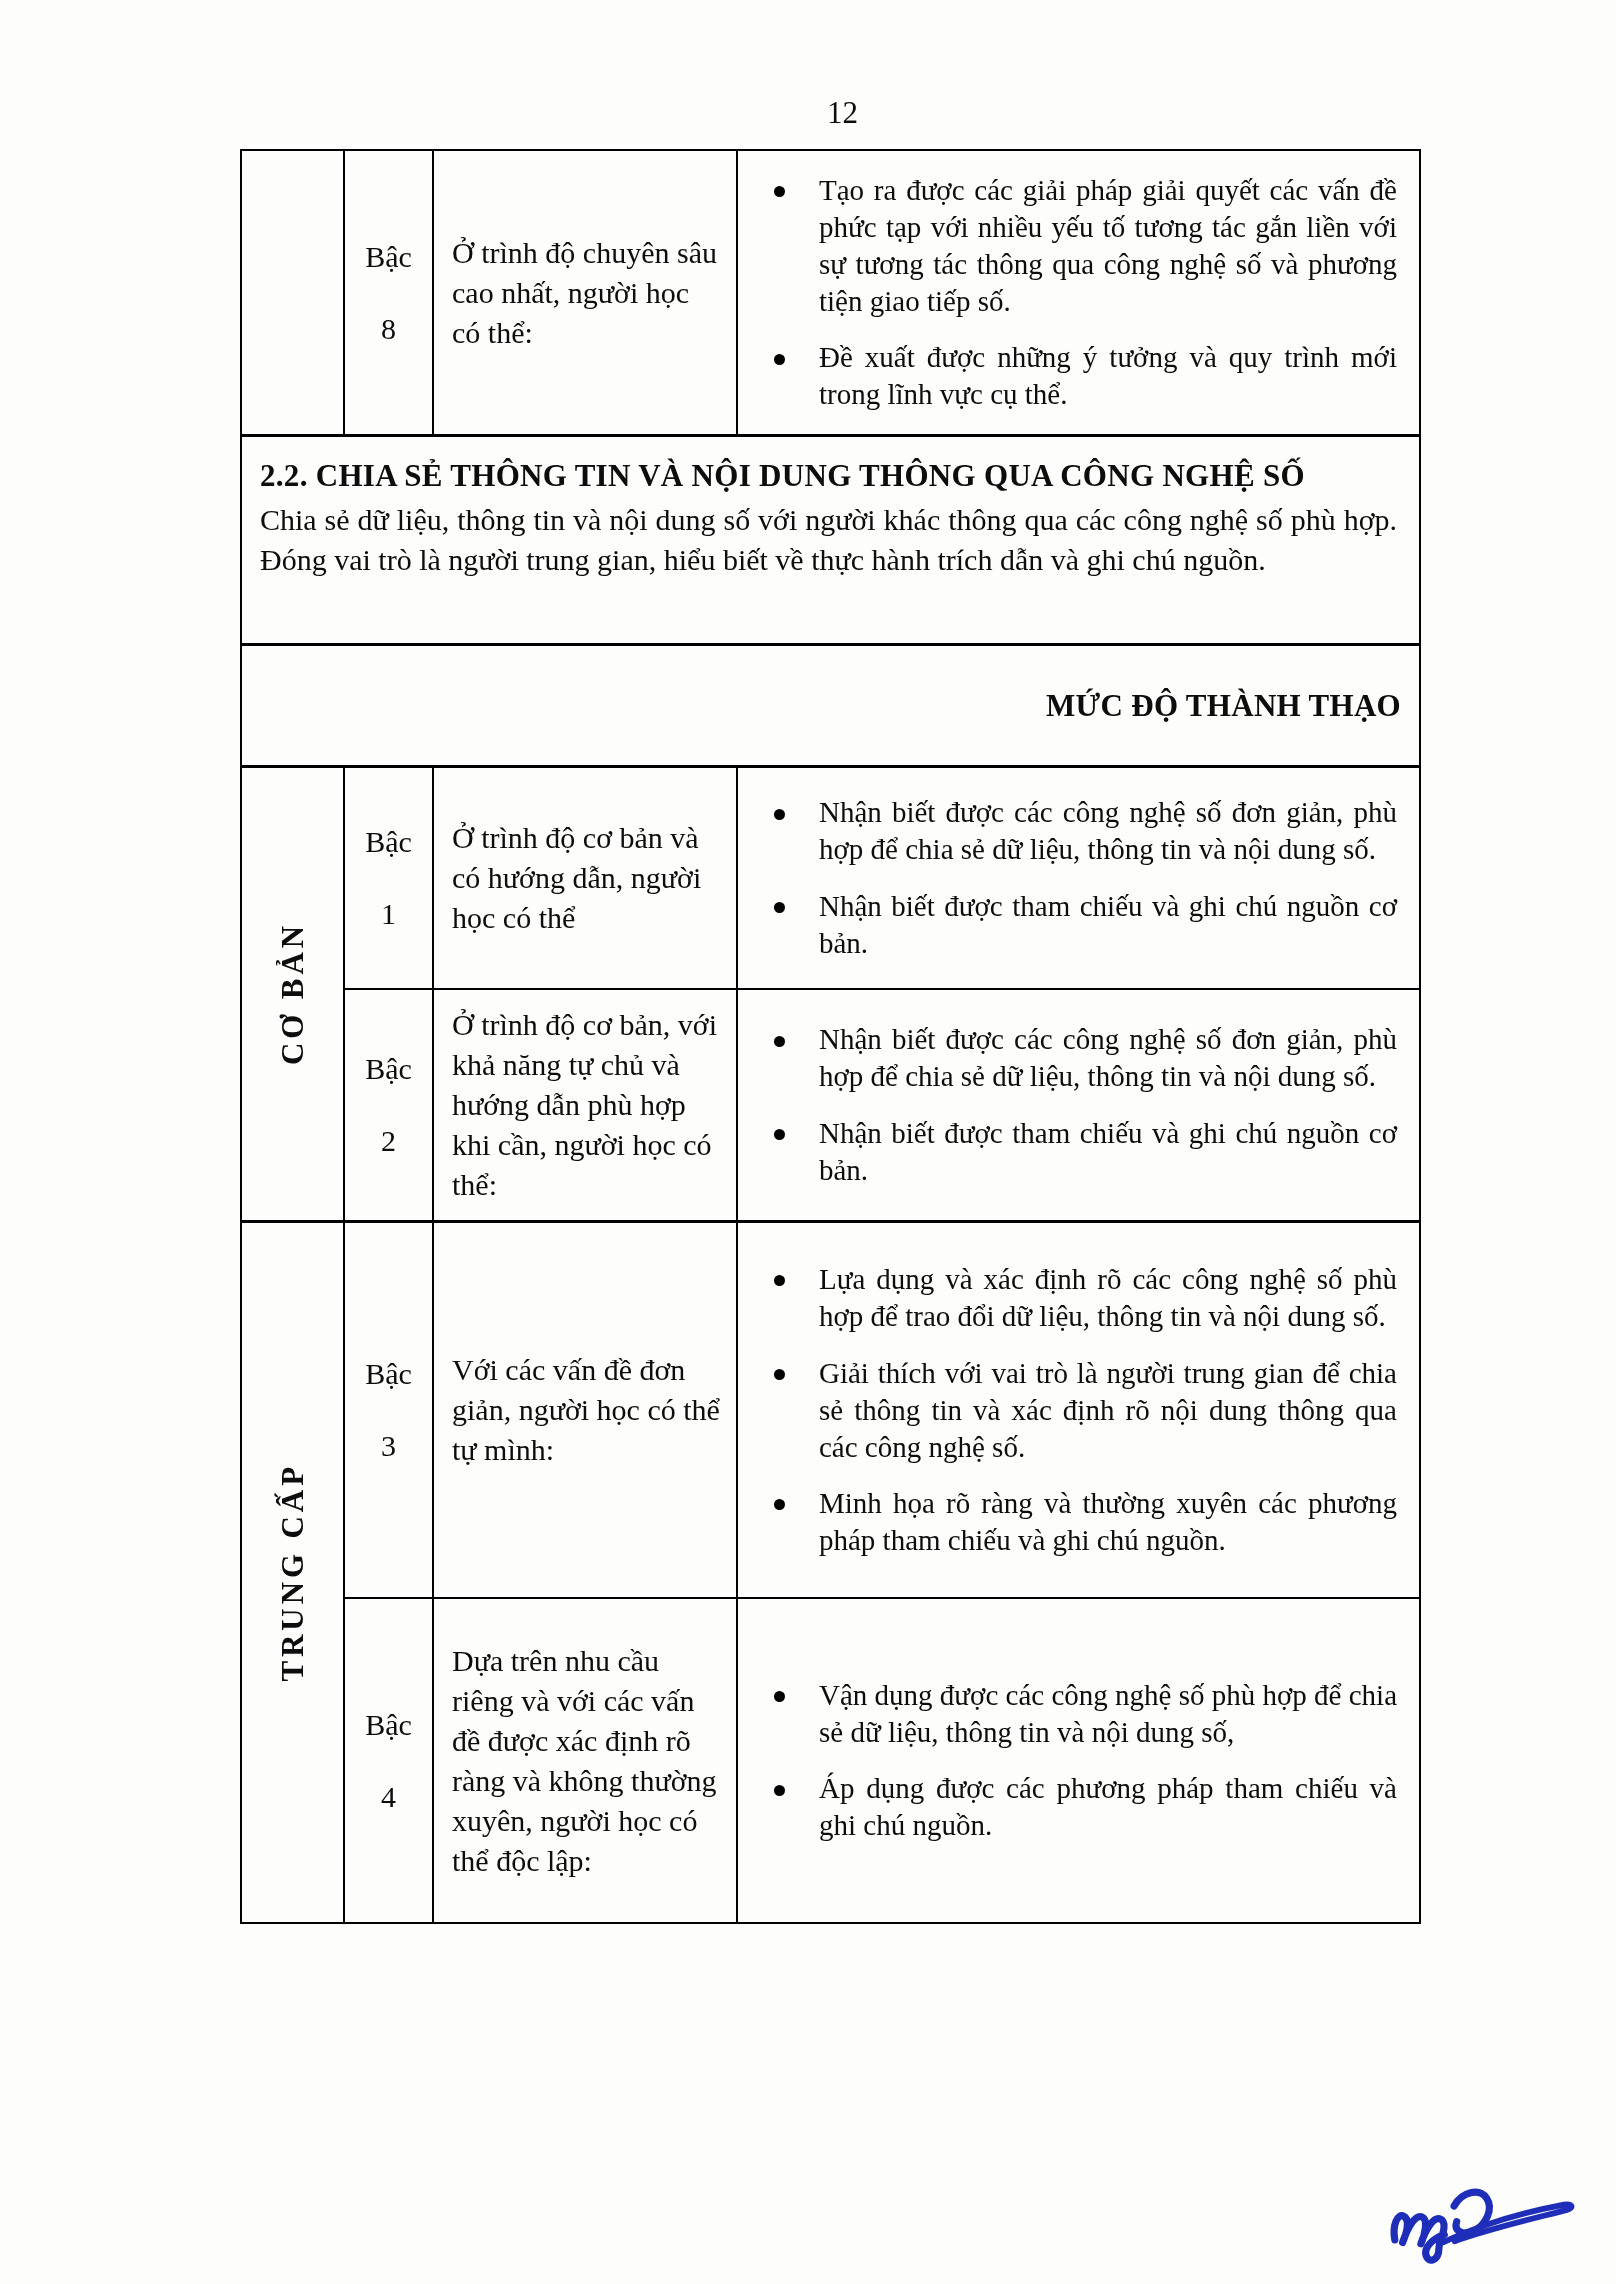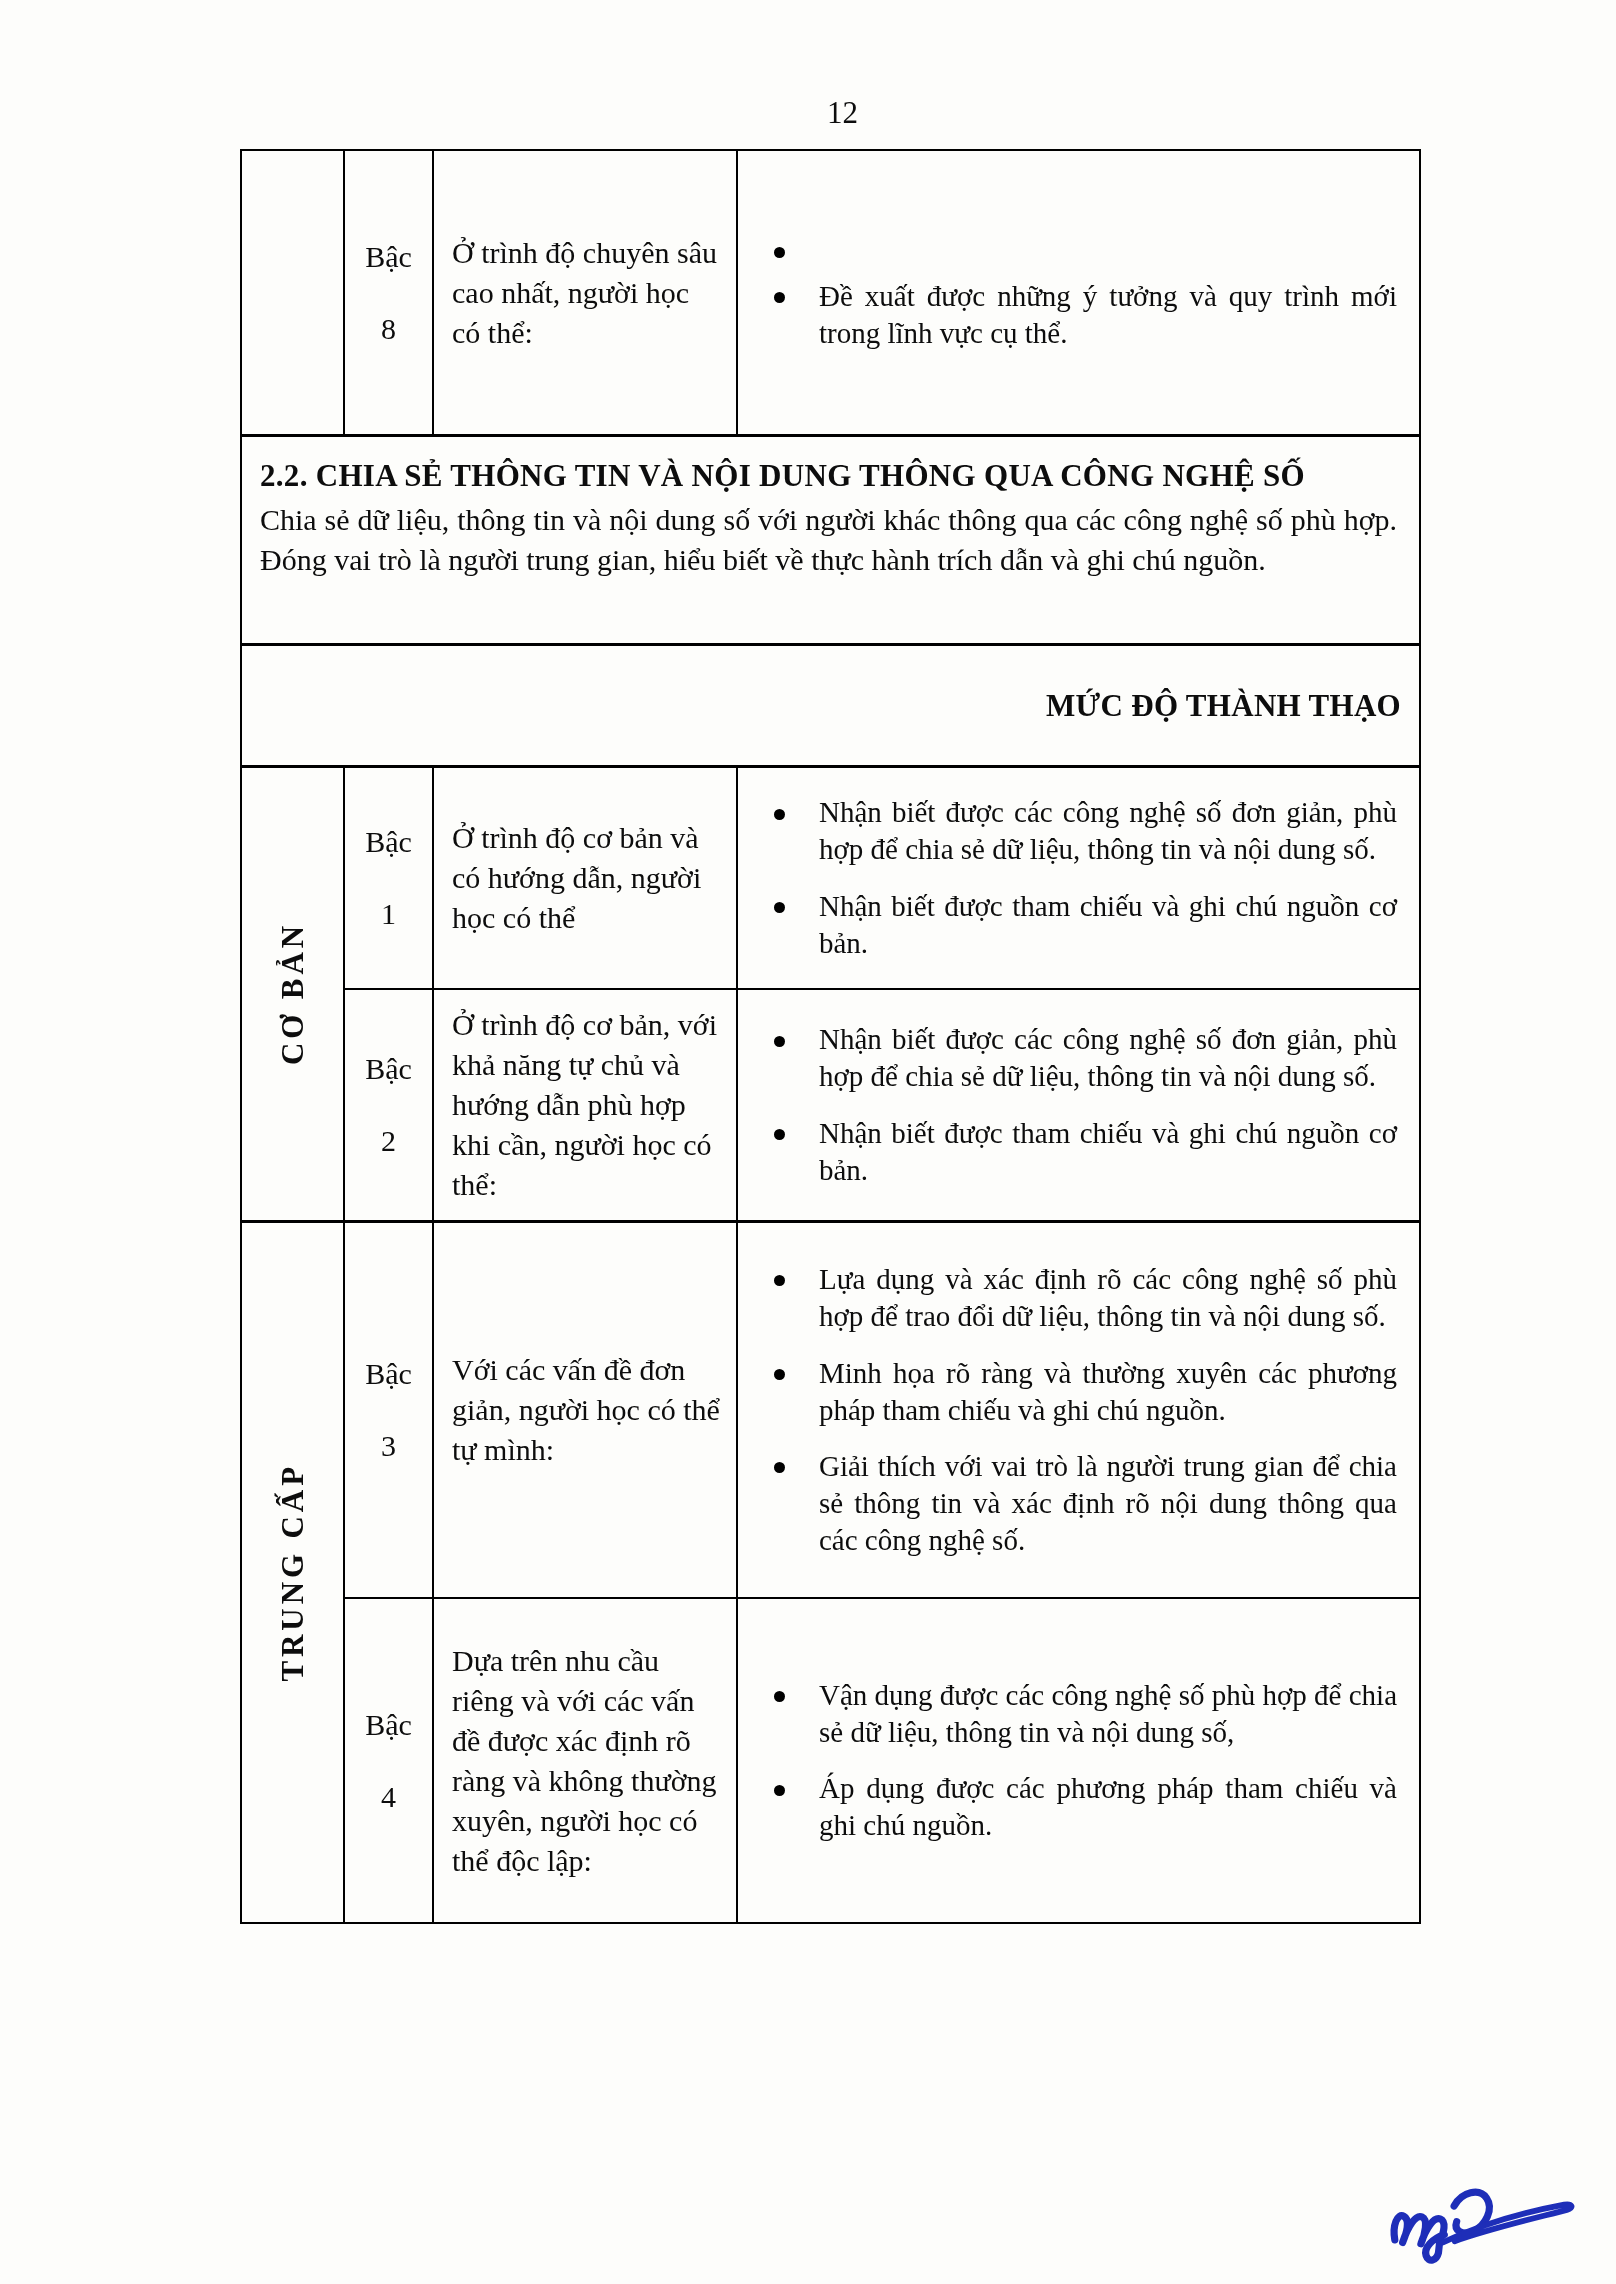--- a/index.html
+++ b/index.html
@@ -77,20 +77,21 @@
       <div class="cB">
         <span>Bậc</span>
         <span>8</span>
       </div>
       <div class="cC">
         <p>Ở trình độ chuyên sâu cao nhất, người học có thể:</p>
       </div>
       <div class="cD">
         <div class="bullet">
           <span class="dot"></span>
+          <span class="btxt">Tạo ra được các giải pháp giải quyết các vấn đề phức tạp với nhiều yếu tố tương tác gắn liền với sự tương tác thông qua công nghệ số và phương tiện giao tiếp số.</span>
         </div>
         <div class="bullet">
           <span class="dot"></span>
           <span class="btxt">Đề xuất được những ý tưởng và quy trình mới trong lĩnh vực cụ thể.</span>
         </div>
       </div>
     </div>
 
     <div class="sec">
       <div class="sec-h">2.2. CHIA SẺ THÔNG TIN VÀ NỘI DUNG THÔNG QUA CÔNG NGHỆ SỐ</div>
@@ -164,25 +165,25 @@
           <div class="cC">
             <p>Với các vấn đề đơn giản, người học có thể tự mình:</p>
           </div>
           <div class="cD">
             <div class="bullet">
               <span class="dot"></span>
               <span class="btxt">Lựa dụng và xác định rõ các công nghệ số phù hợp để trao đổi dữ liệu, thông tin và nội dung số.</span>
             </div>
             <div class="bullet">
               <span class="dot"></span>
+              <span class="btxt">Giải thích với vai trò là người trung gian để chia sẻ thông tin và xác định rõ nội dung thông qua các công nghệ số.</span>
+            </div>
+            <div class="bullet">
+              <span class="dot"></span>
               <span class="btxt">Minh họa rõ ràng và thường xuyên các phương pháp tham chiếu và ghi chú nguồn.</span>
-            </div>
-            <div class="bullet">
-              <span class="dot"></span>
-              <span class="btxt">Giải thích với vai trò là người trung gian để chia sẻ thông tin và xác định rõ nội dung thông qua các công nghệ số.</span>
             </div>
           </div>
         </div>
 
         <div class="lrow l11">
           <div class="cB">
             <span>Bậc</span>
             <span>4</span>
           </div>
           <div class="cC">

